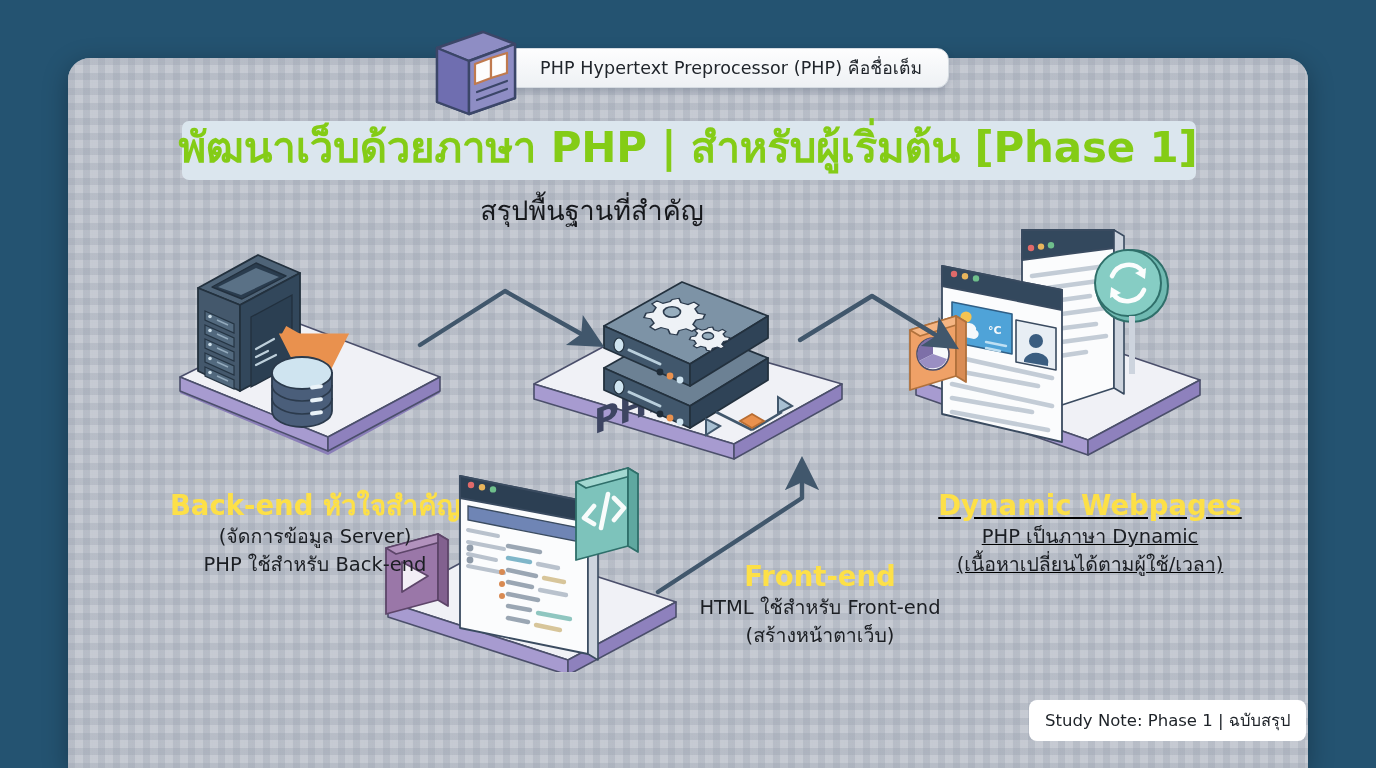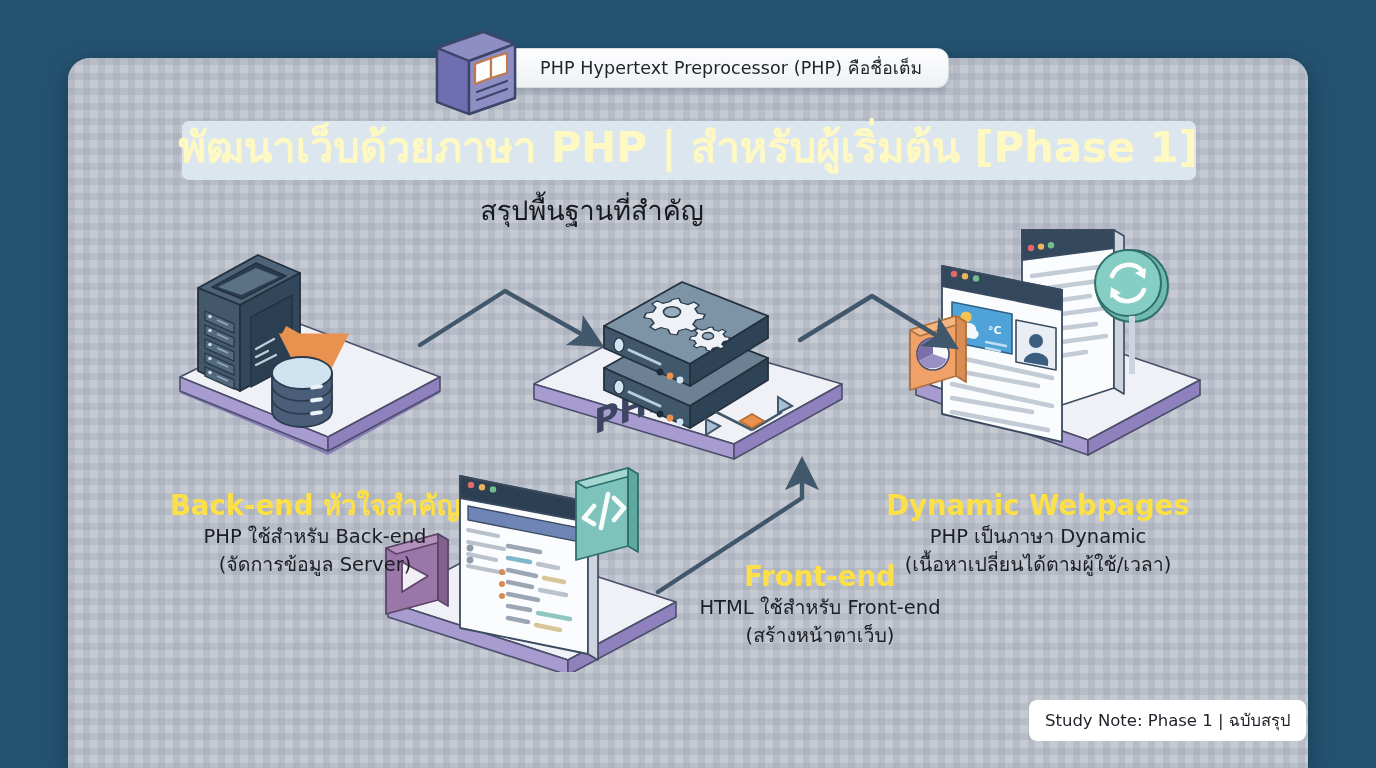--- a/index.html
+++ b/index.html
@@ -72,37 +72,37 @@
   .titlebar{
     position:absolute; left:182px; top:121px;
     width:1014px; height:59px;
     background:#dbe6ee;
     border-radius:7px;
     z-index:5;
   }
   .title{
     position:absolute; left:0; top:112px; width:1376px;
     text-align:center;
-    font-size:42px; font-weight:700; color:#fef9c3;
+    font-size:42px; font-weight:700; color:#84cc16;
     letter-spacing:-.2px; line-height:72px;
     z-index:6; white-space:nowrap;
   }
   .subtitle{
     position:absolute; left:0; top:190px; width:1184px;
     text-align:center; font-size:27px; color:#17191d;
     line-height:42px; z-index:6;
   }
 
   
   .lbl{ position:absolute; text-align:center; z-index:6; }
   .lbl .h{ font-size:27.5px; font-weight:700; color:#fde047; line-height:36px; white-space:nowrap;}
   .lbl .s{ font-size:19.5px; color:#1b1e23; line-height:28px; white-space:nowrap;}
 
   #lbl-backend{ left:65px; top:487px; width:500px; }
-  #lbl-dynamic{ left:828px; top:487px; width:420px; }
+  #lbl-dynamic{ left:880px; top:487px; width:420px;text-decoration:underline; }
   #lbl-frontend{ left:640px; top:558px; width:360px; }
 
   
   .footchip{
     position:absolute; left:1029px; top:700px;
     padding:7px 16px 8px;
     background:#ffffff; border-radius:8px;
     font-size:16.5px; color:#1d2228; white-space:nowrap;
     z-index:6;
   }
@@ -425,22 +425,22 @@
     <g>
       <path d="M6,86 L58,72 L58,138 L6,152 Z" fill="#9a77a8" stroke="#5d4569" stroke-width="1.8" stroke-linejoin="round"></path>
       <path d="M6,86 L58,72 L68,78 L16,92 Z" fill="#b292bd" stroke="#5d4569" stroke-width="1.8" stroke-linejoin="round"></path>
       <path d="M58,72 L68,78 L68,144 L58,138 Z" fill="#82618f" stroke="#5d4569" stroke-width="1.8" stroke-linejoin="round"></path>
       <path d="M22,100 L48,114 L22,130 Z" fill="#f2eef5" stroke="#5d4569" stroke-width="1.8" stroke-linejoin="round"></path>
     </g>
   </svg>
 
   <div class="lbl" id="lbl-backend">
     <div class="h">Back-end หัวใจสำคัญ</div>
+    <div class="s">(จัดการข้อมูล Server)</div>
     <div class="s">PHP ใช้สำหรับ Back-end</div>
-    <div class="s">(จัดการข้อมูล Server)</div>
   </div>
 
   <div class="lbl" id="lbl-dynamic">
     <div class="h">Dynamic Webpages</div>
     <div class="s">PHP เป็นภาษา Dynamic</div>
     <div class="s">(เนื้อหาเปลี่ยนได้ตามผู้ใช้/เวลา)</div>
   </div>
 
   <div class="lbl" id="lbl-frontend">
     <div class="h">Front-end</div>

